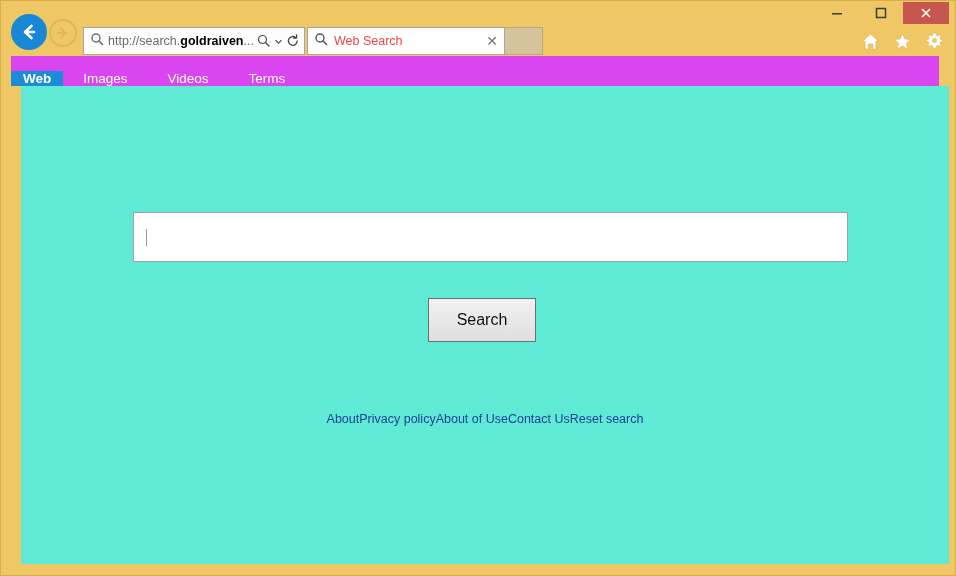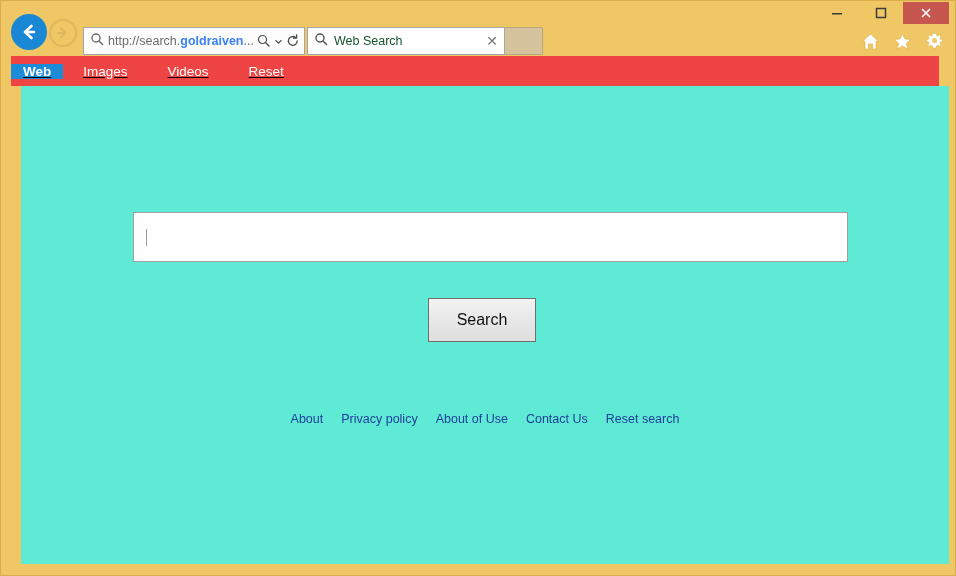--- a/index.html
+++ b/index.html
@@ -92,21 +92,21 @@
   }
   #address-bar .site-icon { flex: 0 0 auto; margin: 0 4px 0 2px; }
   #url-text {
     flex: 1 1 auto;
     font-size: 12.5px;
     color: #6a6a6a;
     white-space: nowrap;
     overflow: hidden;
     line-height: 26px;
   }
-  #url-text b { color: #3b82f6; font-weight: bold; }
+  #url-text b { color: #000000; font-weight: bold; }
   #address-bar .addr-tool {
     flex: 0 0 auto;
     margin-left: 3px;
     cursor: pointer;
     display: flex; align-items: center;
   }
 
   
   #tab-strip {
     position: absolute;
@@ -121,21 +121,21 @@
     border: 1px solid #a6a6a6;
     box-sizing: border-box;
     display: flex;
     align-items: center;
     padding: 0 4px 0 6px;
     cursor: pointer;
   }
   #browser-tab .tab-title {
     flex: 1 1 auto;
     font-size: 12.5px;
-    color: #14532d;
+    color: #ef4444;
     margin-left: 6px;
     white-space: nowrap;
     overflow: hidden;
   }
   #tab-close-icon {
     flex: 0 0 auto;
     width: 16px; height: 16px;
     display: flex; align-items: center; justify-content: center;
     color: #777;
     font-size: 14px;
@@ -164,24 +164,23 @@
     display: flex; align-items: center; justify-content: center;
     cursor: pointer;
   }
 
   
   #site-nav {
     position: absolute;
     left: 10px; top: 55px;
     width: 928px;
     height: 30px;
-    background: #ef4444;
-    display: flex;
-    align-items: center;
-    text-decoration: underline;
+    background: #d946ef;
+    display: flex;
+    align-items: flex-end;
   }
   .nav-item {
     display: flex;
     align-items: center;
     padding: 0 20px;
     font-size: 13.5px;
     color: #ffffff;
     cursor: pointer;
     white-space: nowrap;
   }
@@ -235,21 +234,20 @@
     color: #111;
     cursor: pointer;
   }
 
   #footer-links {
     position: absolute;
     left: 0; top: 326px;
     width: 928px;
     display: flex;
     justify-content: center;
-    gap: 18px;
   }
   .footer-link {
     font-size: 12.5px;
     color: #22409b;
     text-decoration: none;
     cursor: pointer;
     white-space: nowrap;
   }
 </style>
 </head>
@@ -352,21 +350,21 @@
         </svg>
       </span>
     </div>
 
   </div>
 
   <div id="site-nav">
     <div class="nav-item active">Web</div>
     <div class="nav-item">Images</div>
     <div class="nav-item">Videos</div>
-    <div class="nav-item">Reset</div>
+    <div class="nav-item">Terms</div>
   </div>
 
   <div id="page-content">
 
     <div id="search-box">
       <span id="search-caret"></span>
       <span id="search-input-value"></span>
     </div>
 
     <button id="search-button">Search</button>

